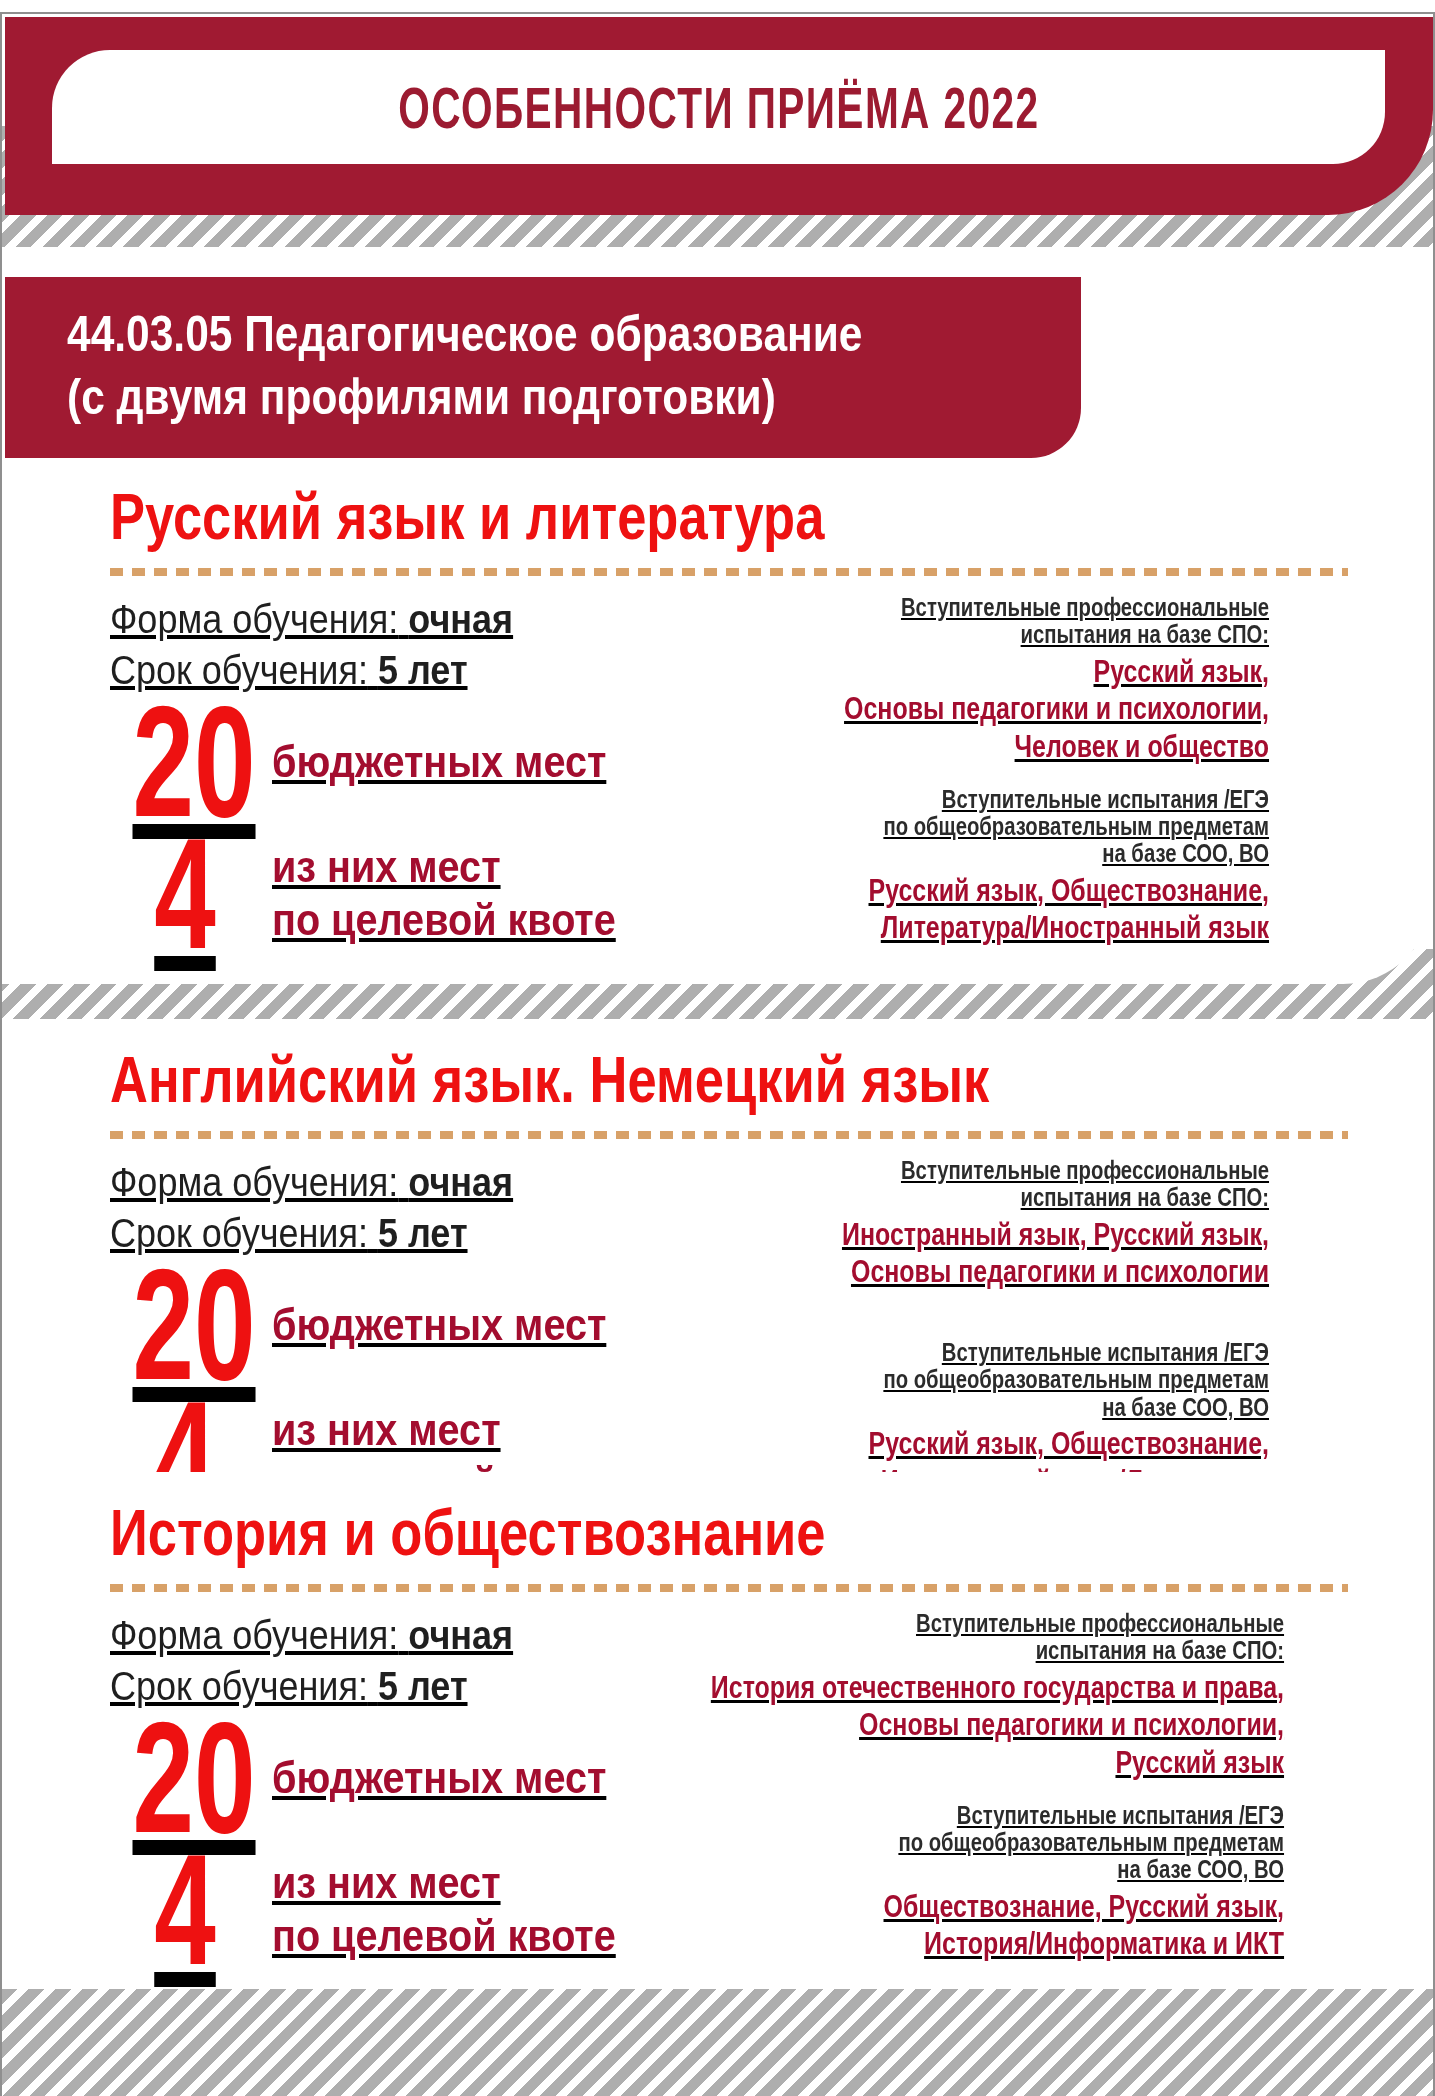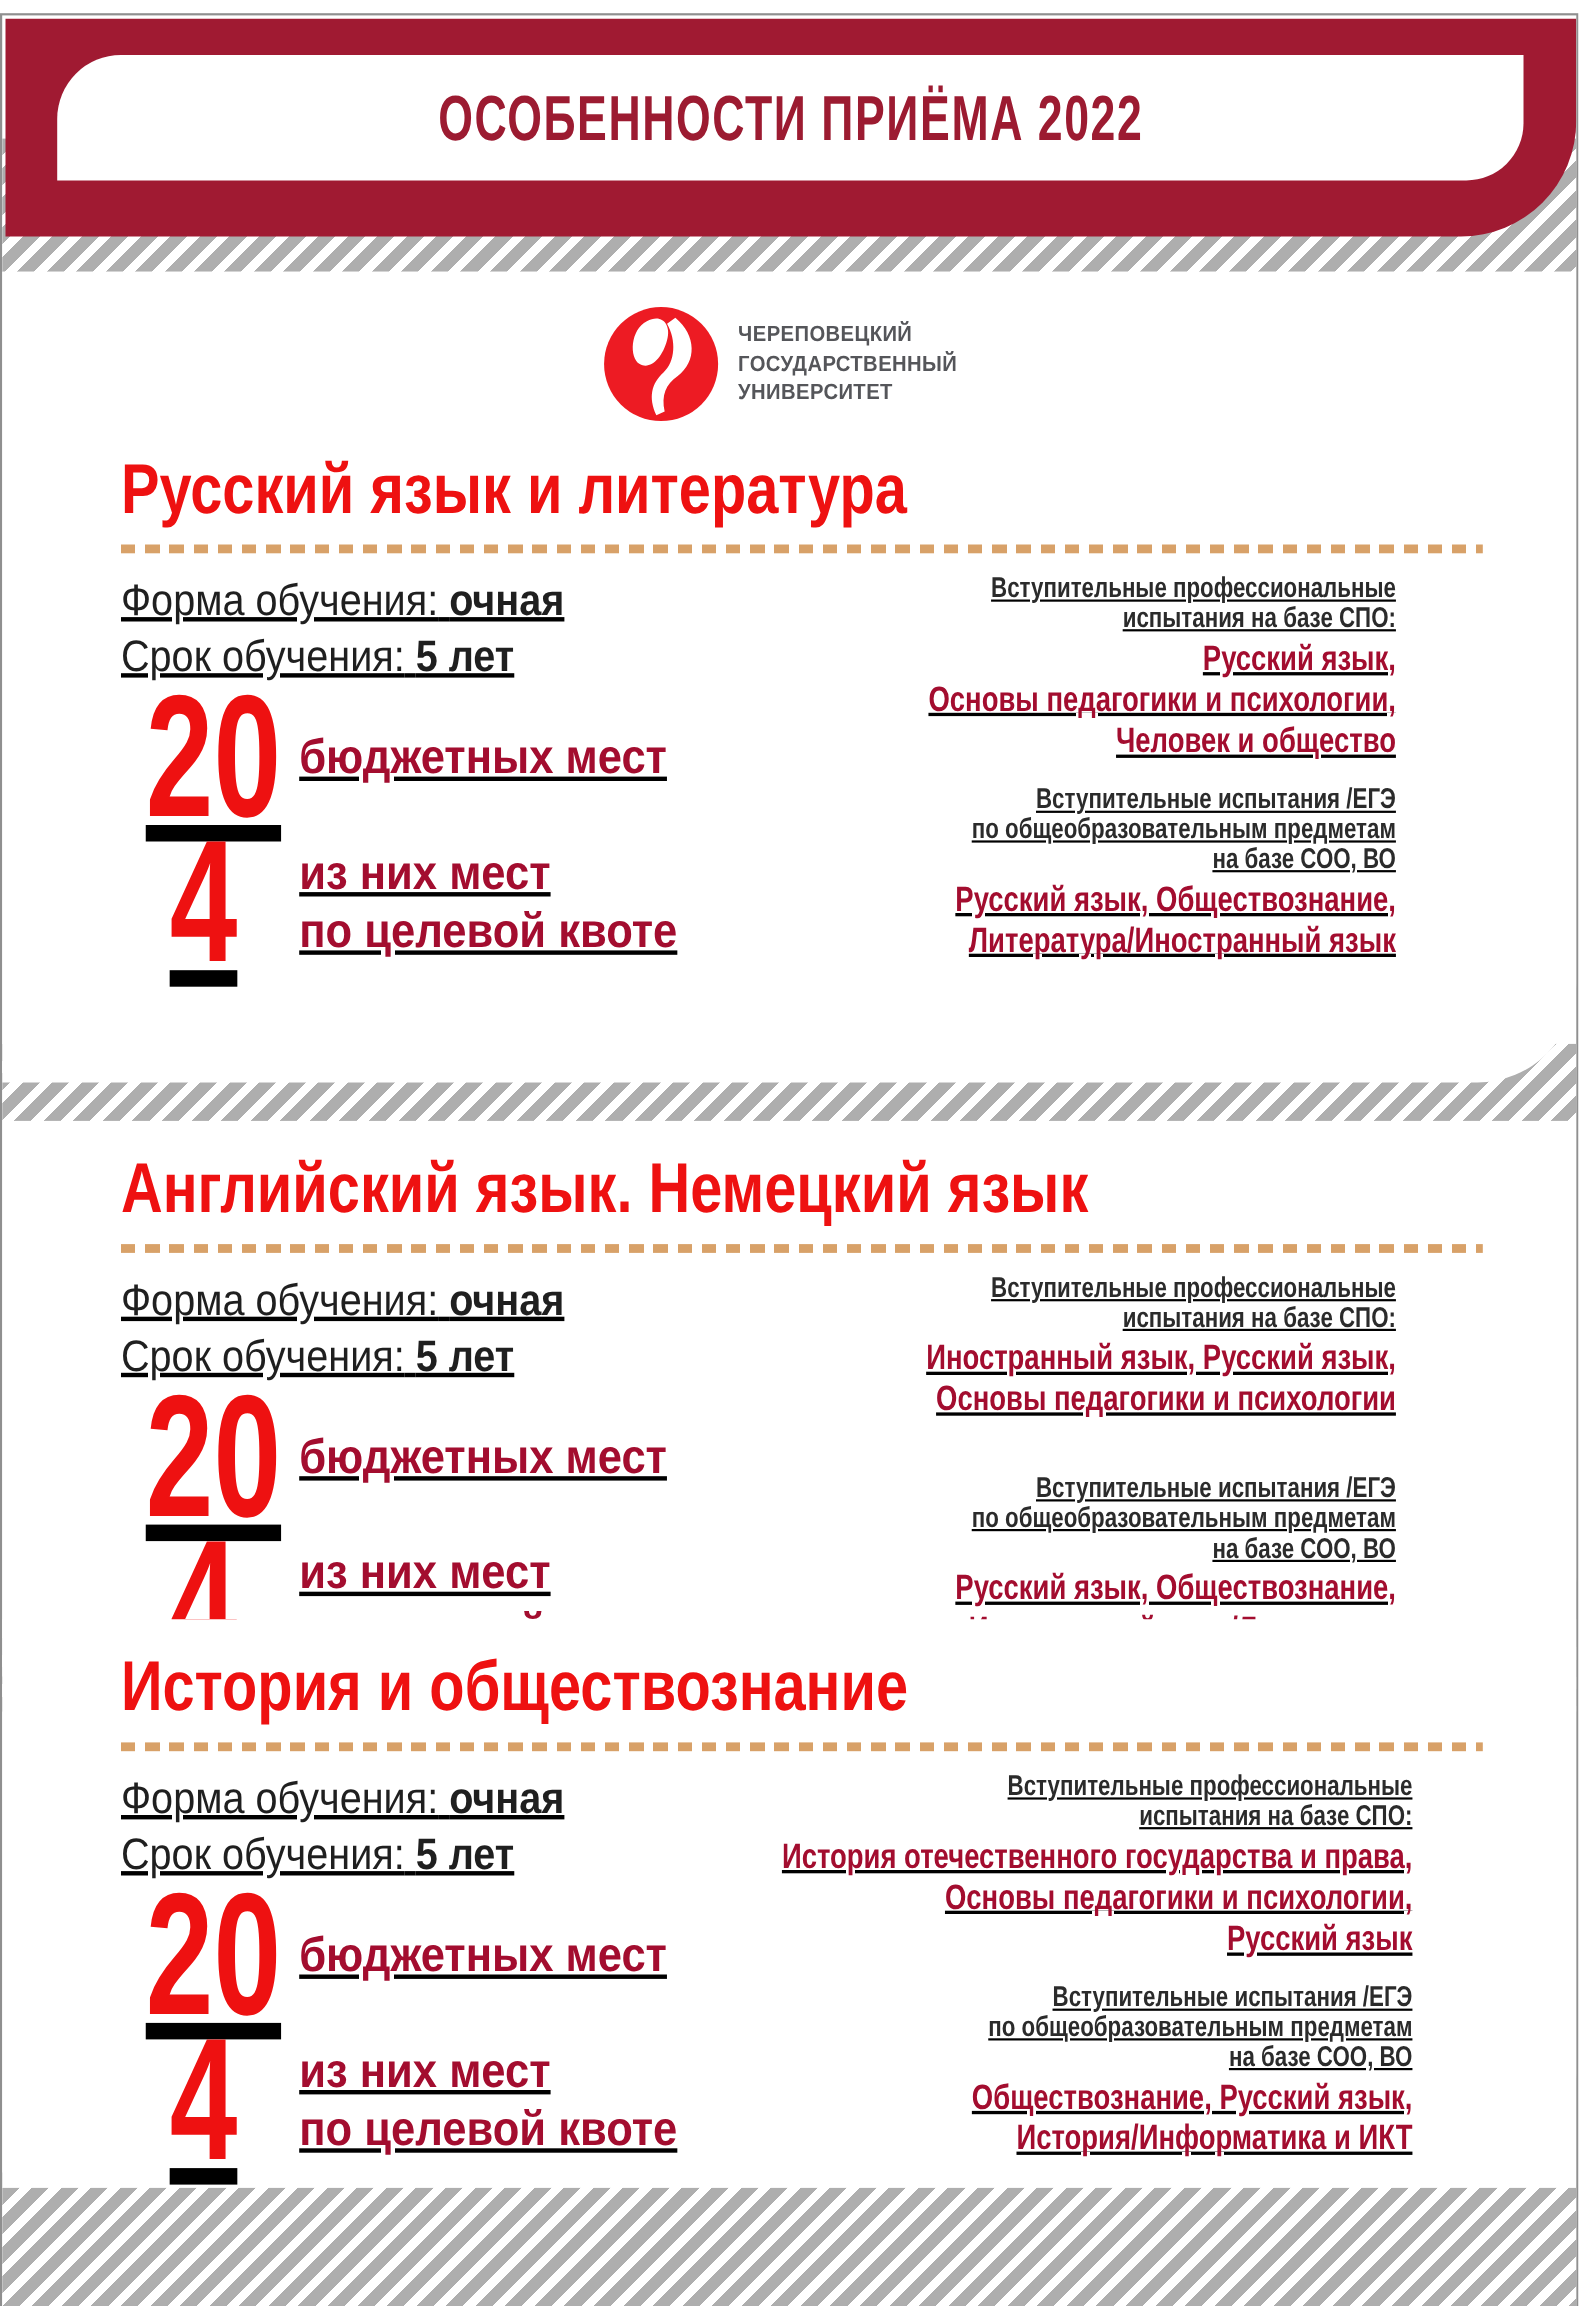--- a/index.html
+++ b/index.html
@@ -105,29 +105,23 @@
   <div class="stripes" id="stripeD"></div>
 
   <div class="header">
     <div class="banner">
       <div class="banner-title">ОСОБЕННОСТИ ПРИЁМА 2022</div>
     </div>
   </div>
 
   <div class="card" id="cardA">
     <div class="program-row">
-      <div class="logo">
-        <svg viewBox="0 0 100 100">
-          <circle cx="50" cy="50" r="48" fill="#ED1B23"></circle>
-          <path fill="#ffffff" d="M38 14 C50 7 59 16 55 30 C51 45 41 55 32 50 C23 45 24 21 38 14 Z"></path>
-          <path fill="#ffffff" d="M62 11 C80 26 80 48 64 60 C54 67 50 76 53 90 L46 93 C39 78 42 66 52 57 C62 48 63 30 55 16 Z"></path>
-        </svg>
-        <div class="uni-name">ЧЕРЕПОВЕЦКИЙ
-ГОСУДАРСТВЕННЫЙ
-УНИВЕРСИТЕТ</div>
+      <div class="program-box">
+        <div class="program-title">44.03.05 Педагогическое образование
+(с двумя профилями подготовки)</div>
       </div>
     </div>
     <div class="sec">
       <div class="sec-title mt-a">Русский язык и литература</div>
       <div class="dash"></div>
       <div class="cols">
         <div class="col-left">
           <div class="form-line"><span>Форма обучения:</span> <b>очная</b></div>
           <div class="form-line"><span>Срок обучения:</span> <b>5 лет</b></div>
           <div class="num-row row-20">

